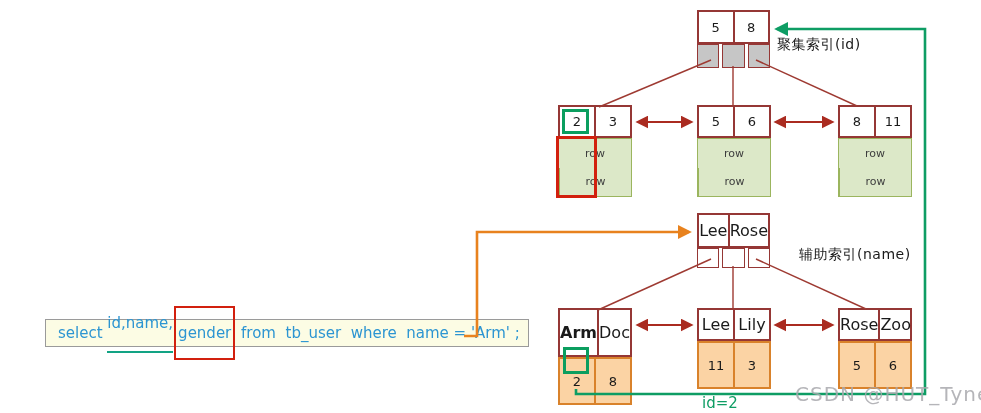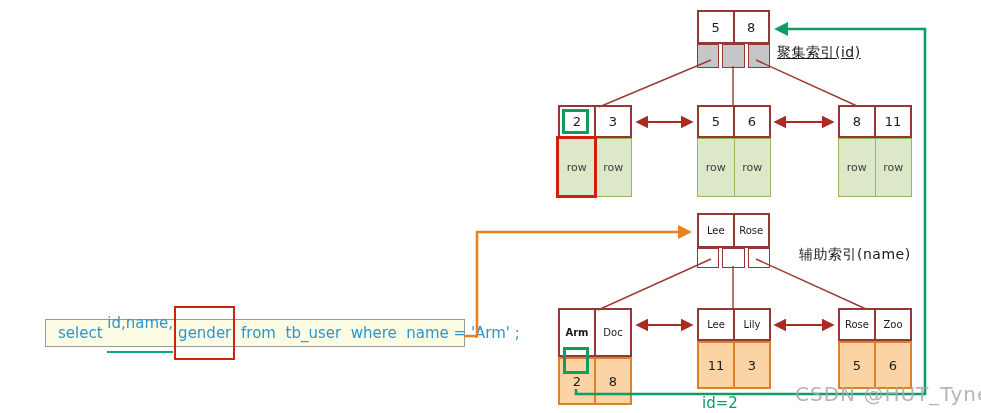--- a/index.html
+++ b/index.html
@@ -24,30 +24,30 @@
     font-family:"DejaVu Sans","Liberation Sans",sans-serif;color:#1a1a1a;
   }
   .node{position:absolute;box-sizing:border-box;}
   .flexrow{display:flex;width:100%;box-sizing:border-box;}
   .c{flex:1;display:flex;align-items:center;justify-content:center;box-sizing:border-box;}
 
   
   .keys{border:2px solid var(--dkred);background:#fff;}
   .keys .c{font-size:13px;}
   .keys .c + .c{border-left:2px solid var(--dkred);}
-  .keys .name{font-size:10px;text-align:right;}
+  .keys .name{font-size:16px;text-align:right;}
 
   
   .ptrs{display:flex;gap:3px;box-sizing:border-box;}
   .ptrs .p{flex:1;border:1.6px solid var(--dkred);box-sizing:border-box;}
   .ptrs .p.gray{background:var(--ptrfill);}
   .ptrs .p.white{background:#fff;}
 
   
-  .rows{border:1.8px solid var(--rowborder);background:var(--rowfill);}
+  .rows{border:1.8px solid var(--rowborder);background:var(--rowfill);flex-direction:column;}
   .rows .c{font-size:11px;color:#3d3d3d;}
   .rows .c + .c{border-left:1.8px solid var(--rowborder);}
 
   
   .vals{border:2px solid var(--valborder);background:var(--valfill);}
   .vals .c{font-size:13px;}
   .vals .c + .c{border-left:2px solid var(--valborder);}
 
   .bold{font-weight:bold;}
 
@@ -57,21 +57,21 @@
   .watermark{position:absolute;font-size:20px;color:rgba(168,168,173,0.85);letter-spacing:1px;white-space:nowrap;z-index:30;}
 
   .hl-green{position:absolute;border:3px solid var(--hlgreen);box-sizing:border-box;z-index:8;background:transparent;}
   .hl-red{position:absolute;border:3px solid var(--hlred);box-sizing:border-box;z-index:8;background:transparent;}
 
   #links{position:absolute;left:0;top:0;width:981px;height:413px;z-index:20;pointer-events:none;}
   .labels-layer{z-index:25;}
 
   
   .sqlbox{
-    position:absolute;left:45px;top:319px;width:420px;height:28px;
+    position:absolute;left:45px;top:319px;width:484px;height:28px;
     background:#FCFCE4;border:1px solid #9a9a9a;
     display:flex;align-items:center;padding-left:12px;box-sizing:border-box;
     font-size:15px;color:var(--sqlblue);white-space:pre;z-index:5;
   }
   .sql-underline{border-bottom:2px solid #12A384;padding-bottom:19px;}
   .sql-redbox{border:2px solid var(--hlred);padding:16px 2px;margin:0 1px;}
 </style>
 </head>
 <body>
 
@@ -200,18 +200,18 @@
     <line x1="776" y1="122" x2="832" y2="122" stroke="#AA2B20" stroke-width="2" marker-start="url(#ar)" marker-end="url(#ar)"></line>
 
     <line x1="638" y1="325" x2="691" y2="325" stroke="#AA2B20" stroke-width="2" marker-start="url(#ar)" marker-end="url(#ar)"></line>
     <line x1="776" y1="325" x2="832" y2="325" stroke="#AA2B20" stroke-width="2" marker-start="url(#ar)" marker-end="url(#ar)"></line>
 
     <polyline points="576,389 576,394 925,394 925,29 777,29" fill="none" stroke="#0E9D64" stroke-width="2.6" marker-end="url(#ag)"></polyline>
 
     <polyline points="464,336 477,336 477,232 689,232" fill="none" stroke="#E8821E" stroke-width="2.6" marker-end="url(#ao)"></polyline>
   </svg>
 
-  <div class="lbl labels-layer" style="left:777px;top:44px;text-decoration:underline;">聚集索引(id)</div>
+  <div class="lbl labels-layer" style="left:777px;top:36px;">聚集索引(id)</div>
   <div class="lbl labels-layer" style="left:777px;top:246px;margin-left:22px;">辅助索引(name)</div>
   <div class="lbl-green labels-layer" style="left:702px;top:394px;">id=2</div>
   <div class="watermark" style="left:795px;top:382px;">CSDN @HUT_Tyne265</div>
 
 </div>
 
 </body></html>

